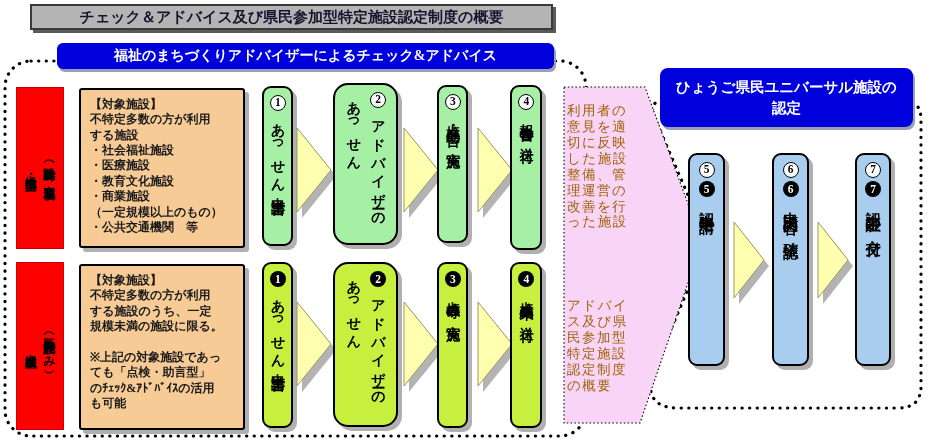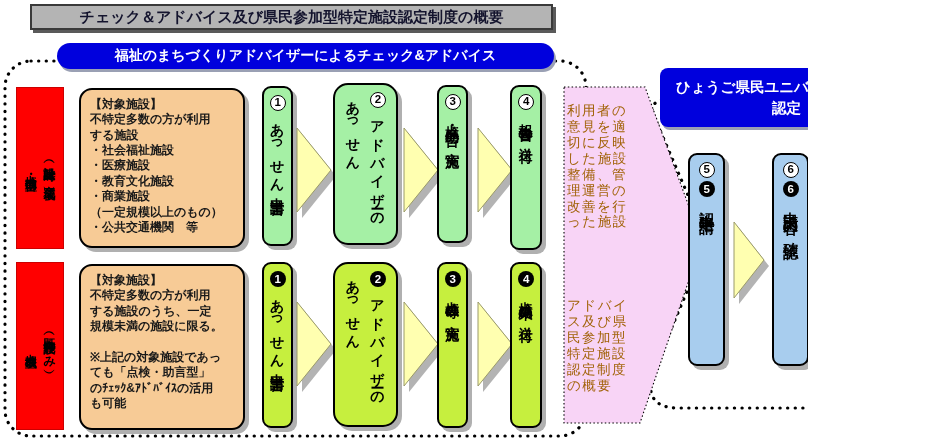--- a/index.html
+++ b/index.html
@@ -1,43 +1,43 @@
 <!DOCTYPE html>
 <html><head>
 <meta charset="utf-8">
 <style>
   html,body{margin:0;padding:0;background:#fff;}
   #stage{
-    position:relative;width:808px;height:443px;overflow:hidden;background:#fff;
-    font-family:Liberation Sans, sans-serif;
+    position:relative;width:930px;height:443px;overflow:hidden;background:#fff;
+    font-family:Liberation Serif, serif;
   }
   #bglayer{position:absolute;left:0;top:0;width:930px;height:443px;}
 
   .title-bar{
     position:absolute;left:30px;top:4px;width:523px;height:26px;
     background:#b4b4b4;border:2px solid #3a3a3a;box-shadow:3px 3px 0 #5a5a5a;
     display:flex;align-items:center;justify-content:center;
     font-size:15px;font-weight:bold;color:#14142e;box-sizing:border-box;
   }
   .pill{
-    position:absolute;border-radius:13px;background:#0000dd;color:#fff;
+    position:absolute;border-radius:6px;background:#0000dd;color:#fff;
     display:flex;align-items:center;justify-content:center;text-align:center;
     font-weight:bold;box-shadow:2px 3px 0 #9aa0b4;
   }
   .pill.advisor{left:57px;top:43px;width:497px;height:26px;font-size:14px;}
   .pill.cert{left:660px;top:68px;width:253px;height:59px;font-size:14.5px;border-radius:8px;line-height:1.4;white-space:pre-line;}
 
   .redbar{
     position:absolute;background:#f00;border:1px solid #c00;color:#fff;
     display:flex;align-items:center;justify-content:center;box-sizing:border-box;
   }
   .redbar .vtext{font-size:12px;font-weight:bold;letter-spacing:1px;line-height:1.55;text-align:center;}
 
   .panel{
-    position:absolute;background:#f7cb96;border:2px solid #000;border-radius:13px;
+    position:absolute;background:#f7cb96;border:2px solid #000;border-radius:3px;
     box-shadow:4px 4px 0 #b0b0b0;box-sizing:border-box;padding:7px 9px;
     font-size:12px;font-weight:bold;color:#1a1a1a;line-height:1.28;
   }
   .panel .body{white-space:pre-line;}
 
   .vbox{
     position:absolute;border:2px solid #000;border-radius:9px;
     box-shadow:4px 4px 0 #b0b0b0;box-sizing:border-box;
     display:flex;justify-content:center;padding-top:7px;
   }

